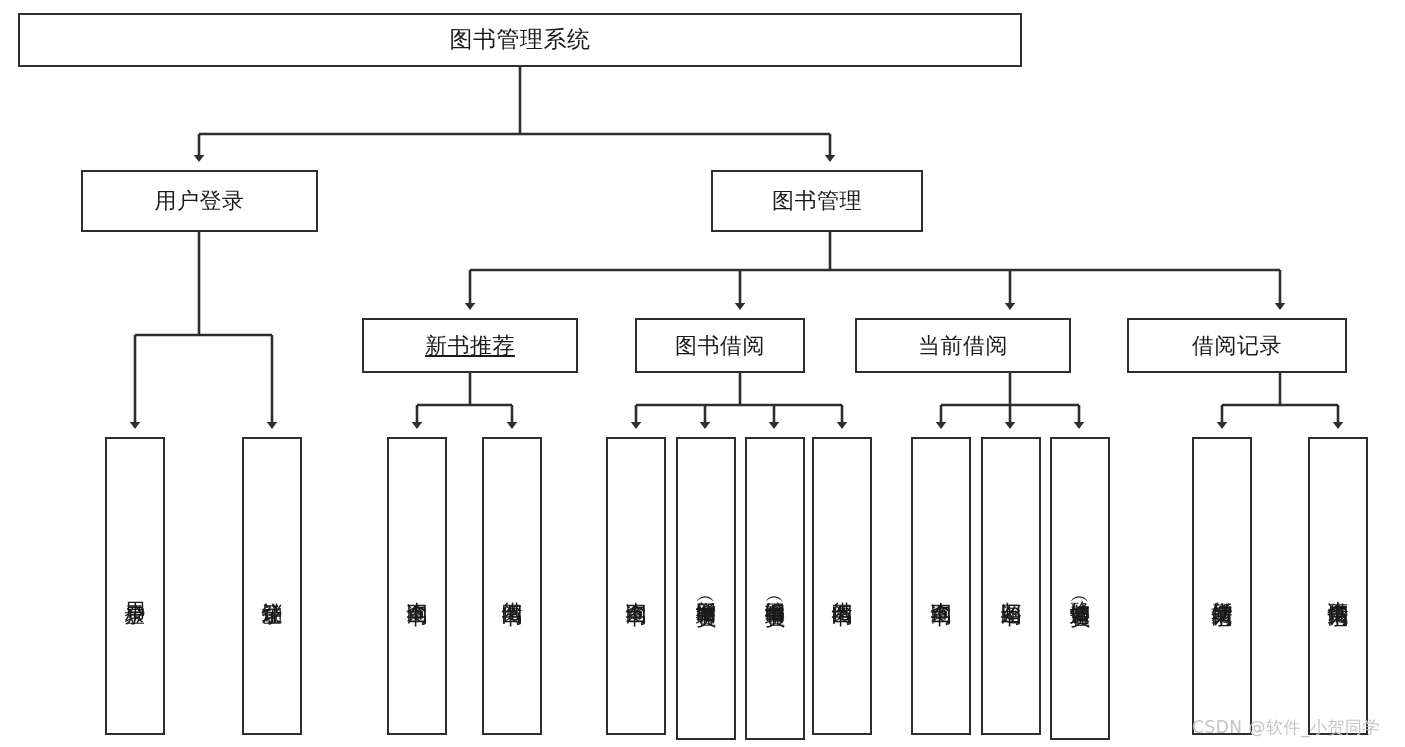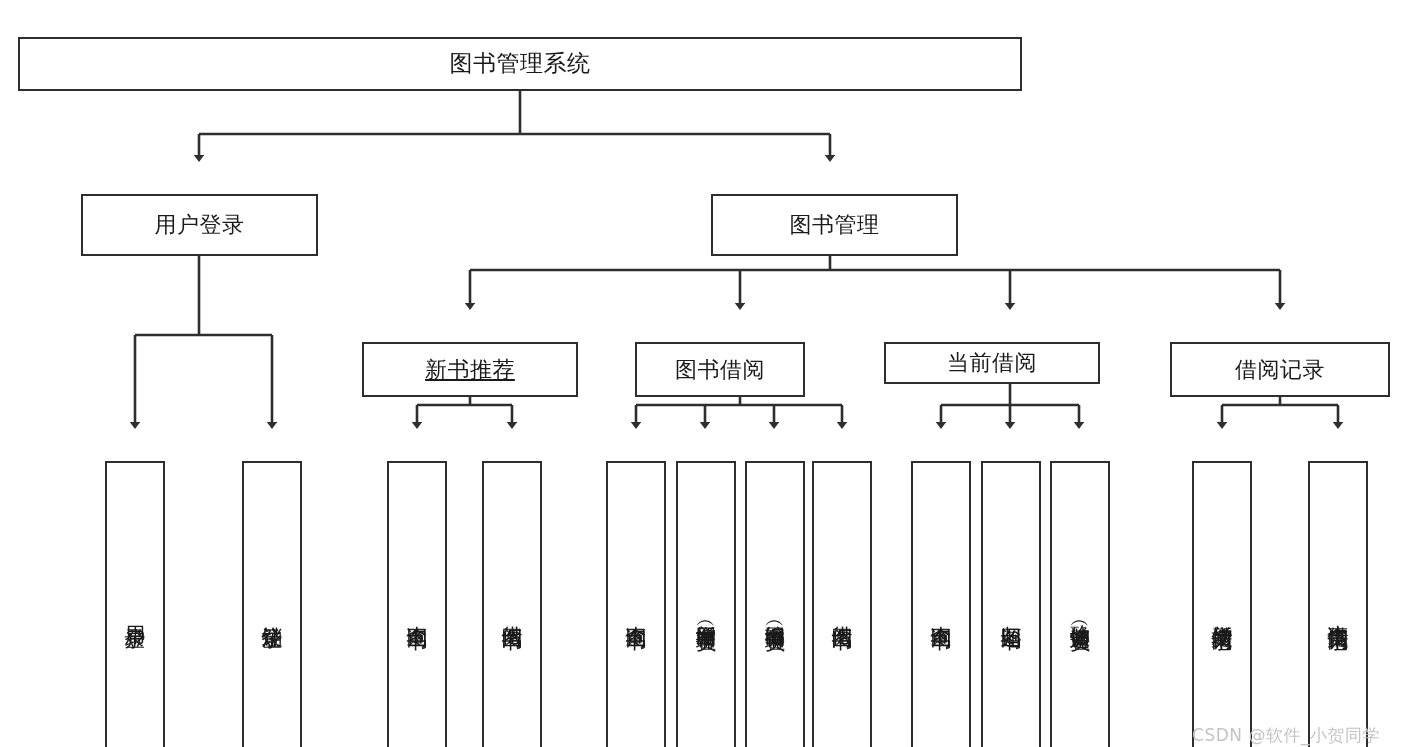--- a/index.html
+++ b/index.html
@@ -28,21 +28,20 @@
   }
   .node {
     position: absolute;
     box-sizing: border-box;
     border: 2px solid #2e2e2e;
     background: #ffffff;
     display: flex;
     align-items: center;
     justify-content: center;
     color: #1a1a1a;
-    margin-top: 24px;
   }
   .node-label {
     display: block;
     text-align: center;
     letter-spacing: 0.02em;
     line-height: 1.18;
     color: #1a1a1a;
     white-space: pre;
   }
   
@@ -134,37 +133,37 @@
   </svg>
 
   <div class="node h root" style="left:18px; top:13px; width:1004px; height:54px;">
     <span class="node-label">图书管理系统</span>
   </div>
 
   <div class="node h" style="left:81px; top:170px; width:237px; height:62px;">
     <span class="node-label">用户登录</span>
   </div>
 
-  <div class="node h" style="left:711px; top:170px; width:247px; height:62px;">
+  <div class="node h" style="left:711px; top:170px; width:212px; height:62px;">
     <span class="node-label">图书管理</span>
   </div>
 
   <div class="node h" style="left:362px; top:318px; width:216px; height:55px;text-decoration:underline;">
     <span class="node-label">新书推荐</span>
   </div>
 
   <div class="node h" style="left:635px; top:318px; width:170px; height:55px;">
     <span class="node-label">图书借阅</span>
   </div>
 
-  <div class="node h" style="left:884px; top:318px; width:216px; height:42px;">
+  <div class="node h" style="left:855px; top:318px; width:216px; height:55px;">
     <span class="node-label">当前借阅</span>
   </div>
 
-  <div class="node h" style="left:1170px; top:318px; width:220px; height:55px;">
+  <div class="node h" style="left:1127px; top:318px; width:220px; height:55px;">
     <span class="node-label">借阅记录</span>
   </div>
 
   <div class="node v" style="left:105px; top:437px; width:60px; height:298px;">
     <span class="node-label">用户登录</span>
   </div>
 
   <div class="node v" style="left:242px; top:437px; width:60px; height:298px;">
     <span class="node-label">注销登录</span>
   </div>
@@ -206,15 +205,15 @@
   </div>
 
   <div class="node v" style="left:1192px; top:437px; width:60px; height:298px;">
     <span class="node-label">新增借阅记录</span>
   </div>
 
   <div class="node v" style="left:1308px; top:437px; width:60px; height:298px;">
     <span class="node-label">查询借阅记录</span>
   </div>
 
-  <div class="watermark" style="left:1192px; top:716px;margin-top:8px;">CSDN @软件_小贺同学</div>
+  <div class="watermark" style="left:1192px; top:716px;">CSDN @软件_小贺同学</div>
 
 </div>
 
 </body></html>

